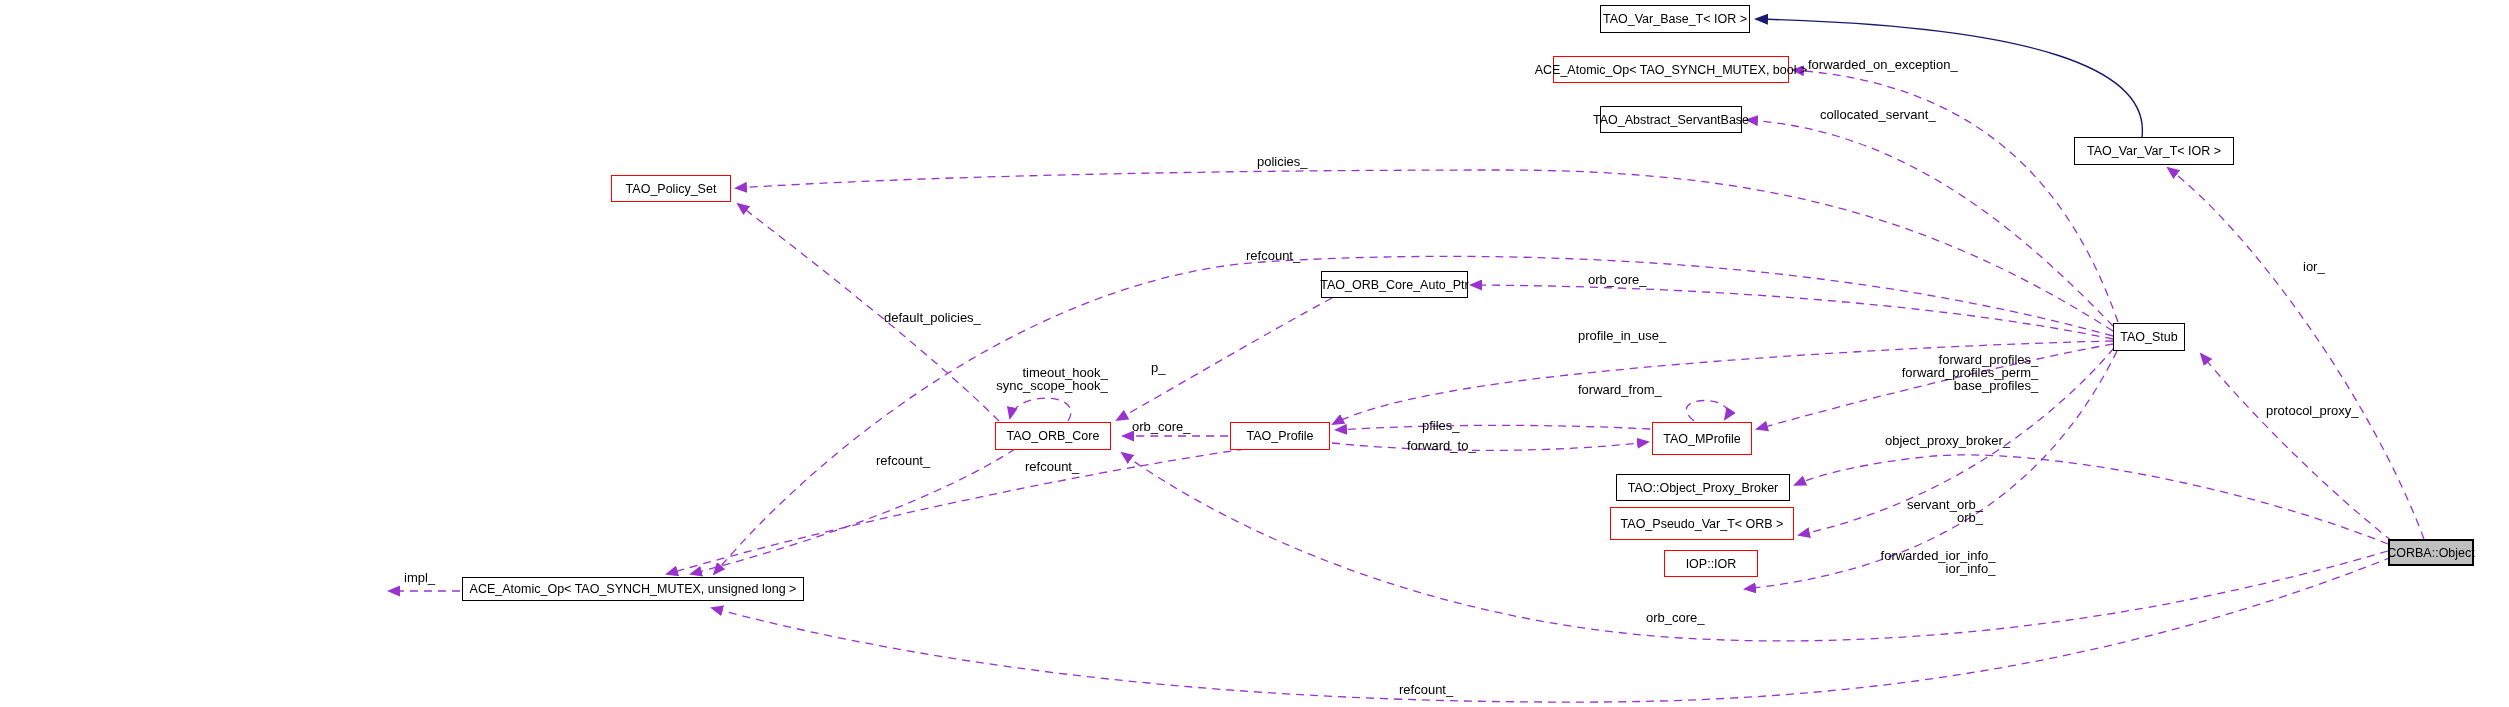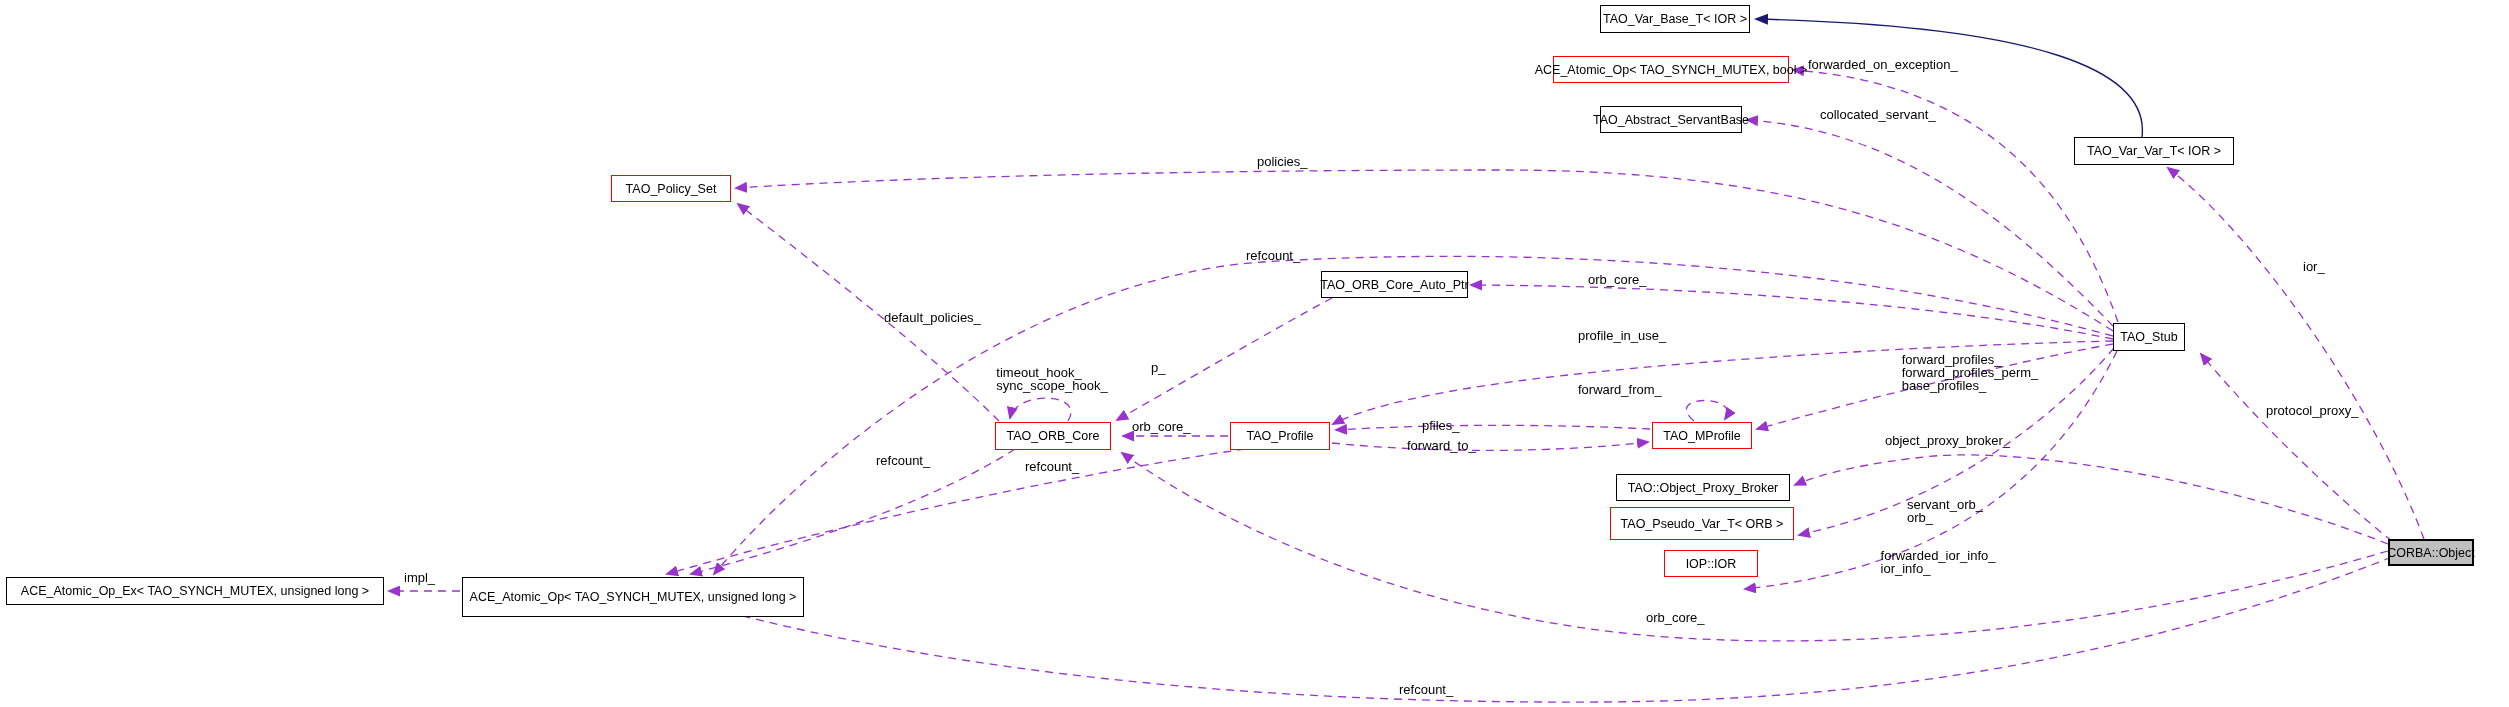--- a/index.html
+++ b/index.html
@@ -25,21 +25,21 @@
   .cls.red{border:1px solid var(--box_border_red,#ff0000);}
   .cls.cur{border:2px solid var(--box_border_black,#000000);background:var(--highlight_fill,#bfbfbf);}
   .lbl{
     position:absolute;
     color:var(--text,#000000);
     font-size:13px;
     line-height:13px;
     white-space:pre-line;
     z-index:3;
   }
-  .lbl.ctr{transform:translateX(-50%);text-align:left;}
+  .lbl.ctr{transform:translateX(-50%);text-align:right;}
   path.use{fill:none;stroke:var(--edge_usage,#9a32cd);stroke-width:1.3;stroke-dasharray:8 6;}
   path.inh{fill:none;stroke:var(--edge_inheritance,#191970);stroke-width:1.4;}
 </style>
 </head>
 <body>
 
 <div class="stage">
 
   <svg class="edges" viewBox="0 0 2509 707">
     <defs>
@@ -104,26 +104,25 @@
 
   <div class="cls blk" style="left:1600px;top:5px;width:150px;height:28px">TAO_Var_Base_T&lt; IOR &gt;</div>
   <div class="cls red" style="left:1553px;top:56px;width:236px;height:27px">ACE_Atomic_Op&lt; TAO_SYNCH_MUTEX, bool &gt;</div>
   <div class="cls blk" style="left:1600px;top:106px;width:142px;height:27px">TAO_Abstract_ServantBase</div>
   <div class="cls blk" style="left:2074px;top:137px;width:160px;height:28px">TAO_Var_Var_T&lt; IOR &gt;</div>
   <div class="cls red" style="left:611px;top:175px;width:120px;height:27px">TAO_Policy_Set</div>
   <div class="cls blk" style="left:1321px;top:271px;width:147px;height:27px">TAO_ORB_Core_Auto_Ptr</div>
   <div class="cls blk" style="left:2113px;top:323px;width:72px;height:28px">TAO_Stub</div>
   <div class="cls red" style="left:995px;top:422px;width:116px;height:28px">TAO_ORB_Core</div>
   <div class="cls red" style="left:1230px;top:422px;width:100px;height:28px">TAO_Profile</div>
-  <div class="cls red" style="left:1652px;top:422px;width:100px;height:27px">TAO_MProfile</div>
+  <div class="cls red" style="left:1652px;top:422px;width:100px;height:33px">TAO_MProfile</div>
   <div class="cls blk" style="left:1616px;top:474px;width:174px;height:27px">TAO::Object_Proxy_Broker</div>
   <div class="cls red" style="left:1610px;top:507px;width:184px;height:33px">TAO_Pseudo_Var_T&lt; ORB &gt;</div>
   <div class="cls red" style="left:1664px;top:550px;width:94px;height:27px">IOP::IOR</div>
-  <div class="cls blk" style="left:6px;top:577px;width:378px;height:28px">ACE_Atomic_Op_Ex&lt; TAO_SYNCH_MUTEX, unsigned long &gt;</div>
-  <div class="cls blk" style="left:462px;top:577px;width:342px;height:40px">ACE_Atomic_Op&lt; TAO_SYNCH_MUTEX, unsigned long &gt;</div>
+  <div class="cls blk" style="left:462px;top:577px;width:342px;height:24px">ACE_Atomic_Op&lt; TAO_SYNCH_MUTEX, unsigned long &gt;</div>
   <div class="cls cur" style="left:2388px;top:539px;width:86px;height:27px">CORBA::Object</div>
 
   <div class="lbl" style="left:1257px;top:155px">policies_</div>
   <div class="lbl" style="left:1246px;top:249px">refcount_</div>
   <div class="lbl" style="left:1588px;top:273px">orb_core_</div>
   <div class="lbl" style="left:1578px;top:329px">profile_in_use_</div>
   <div class="lbl" style="left:1578px;top:383px">forward_from_</div>
   <div class="lbl" style="left:1808px;top:58px">forwarded_on_exception_</div>
   <div class="lbl" style="left:1820px;top:108px">collocated_servant_</div>
   <div class="lbl" style="left:2303px;top:260px">ior_</div>

